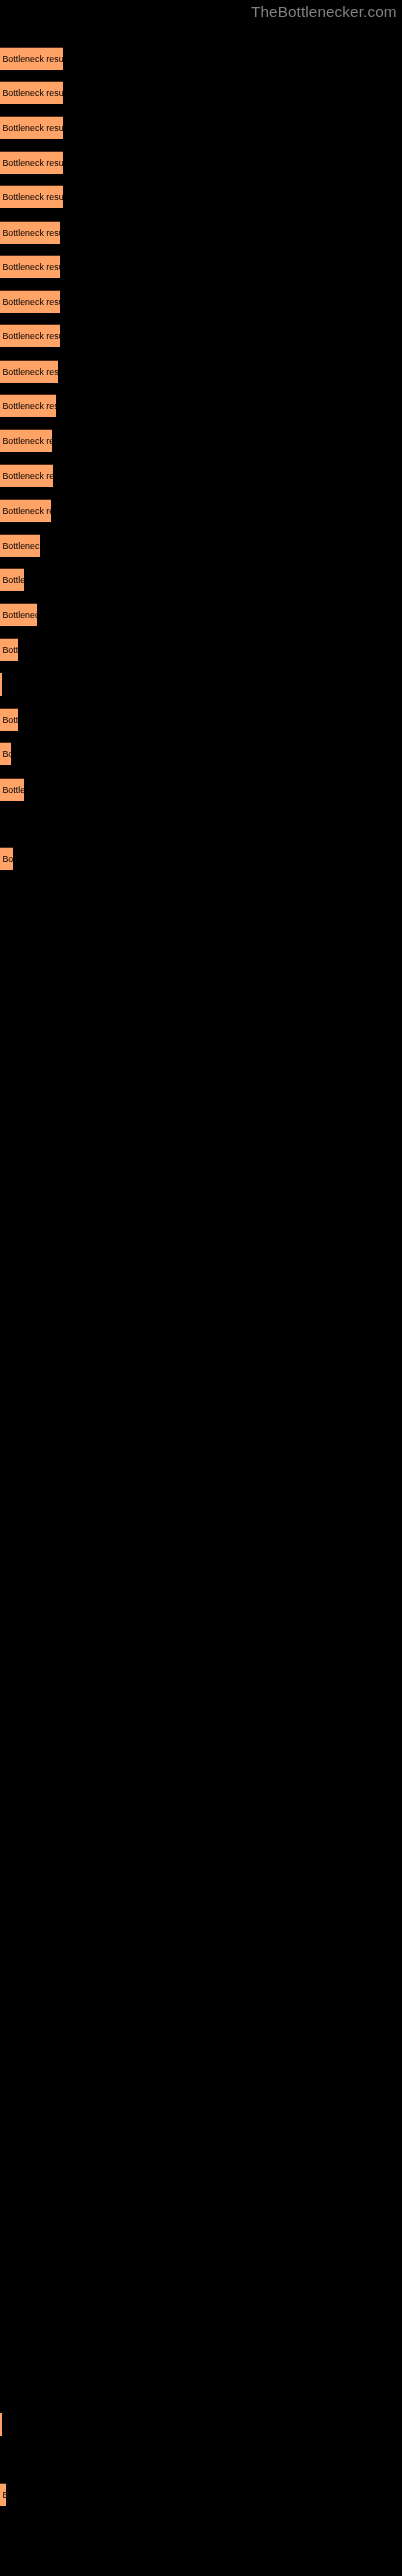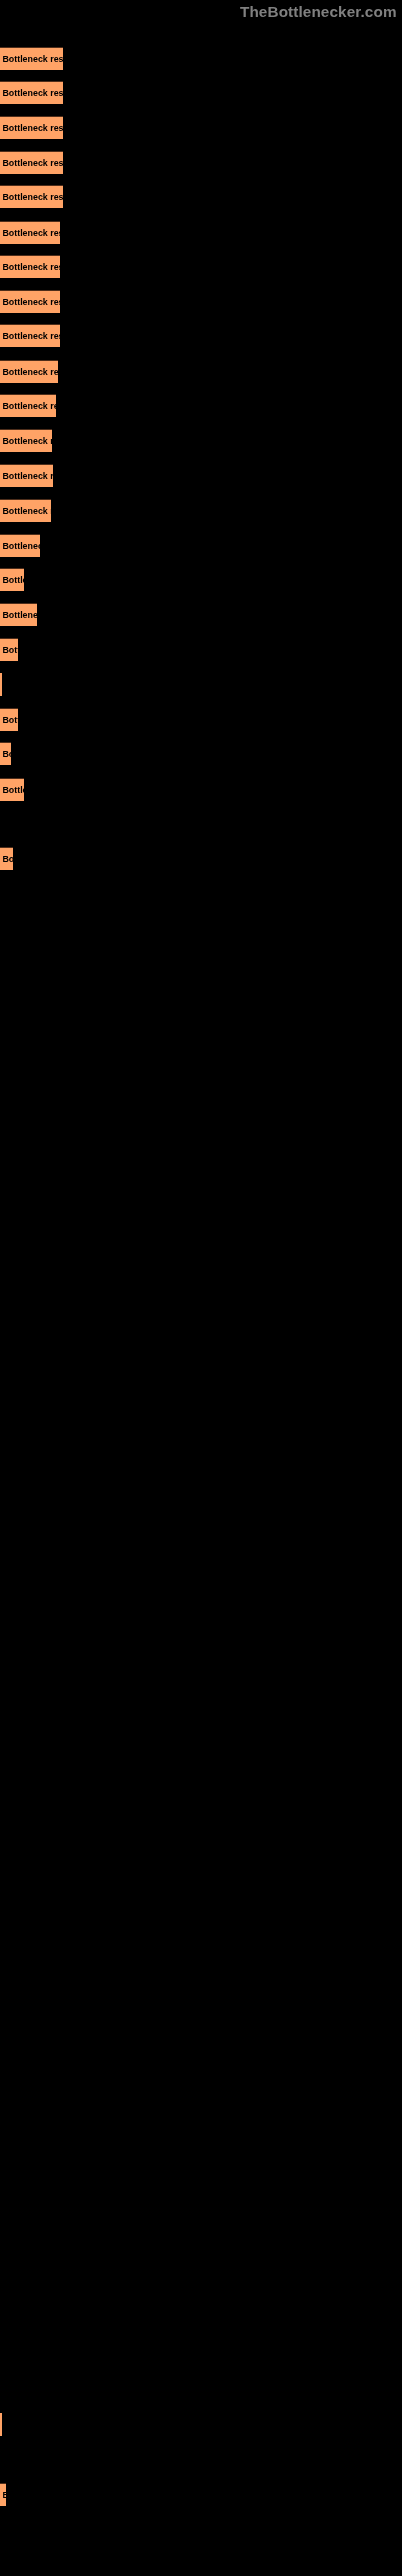--- a/index.html
+++ b/index.html
@@ -11,21 +11,20 @@
   body {
     font-family: "Liberation Sans", sans-serif;
     -webkit-font-smoothing: antialiased;
   }
   #page {
     position: relative;
     width: 403px;
     height: 2576px;
     background: #000000;
     overflow: hidden;
-    font-weight: bold;
   }
   #site-title {
     position: absolute;
     right: 6.4px;
     top: 1.6px;
     color: #808080;
     font-size: 15.3px;
     line-height: 19.3px;
     letter-spacing: 0.1px;
     white-space: nowrap;

